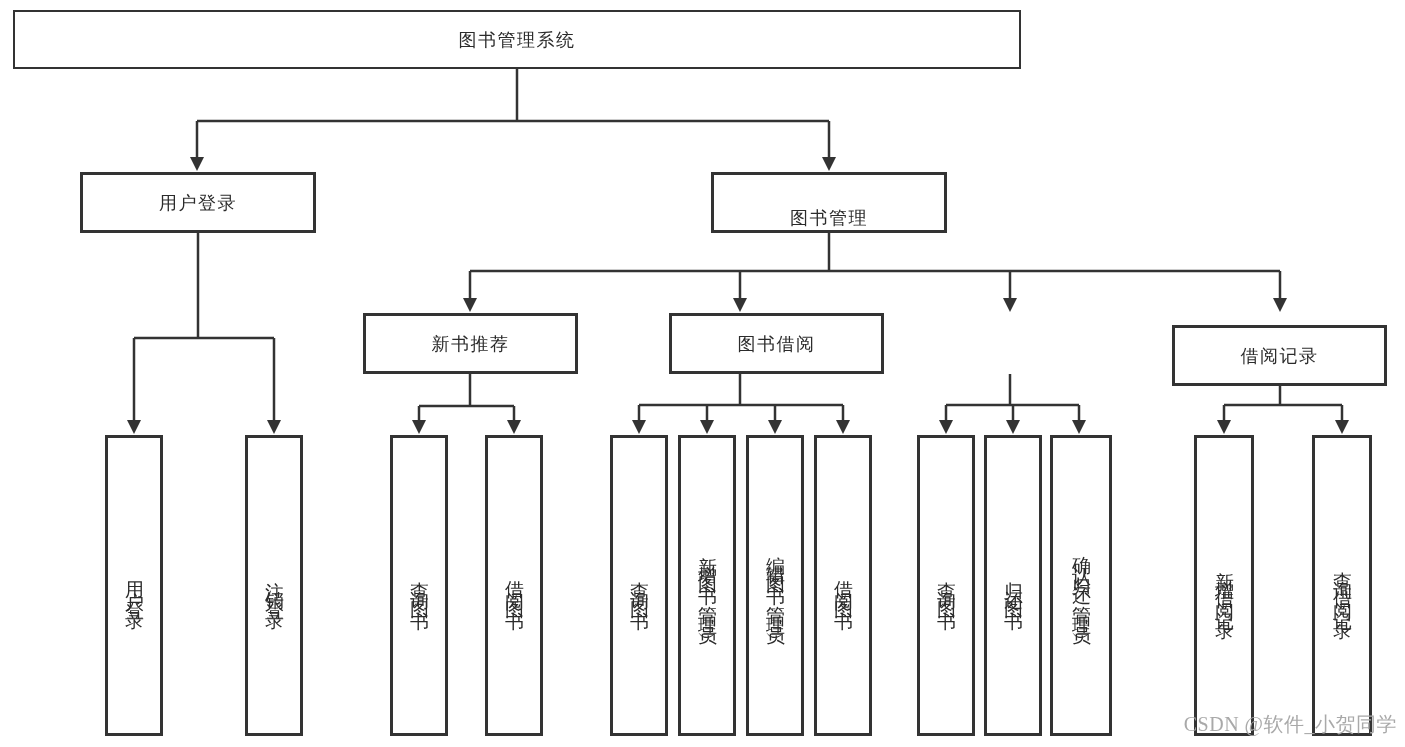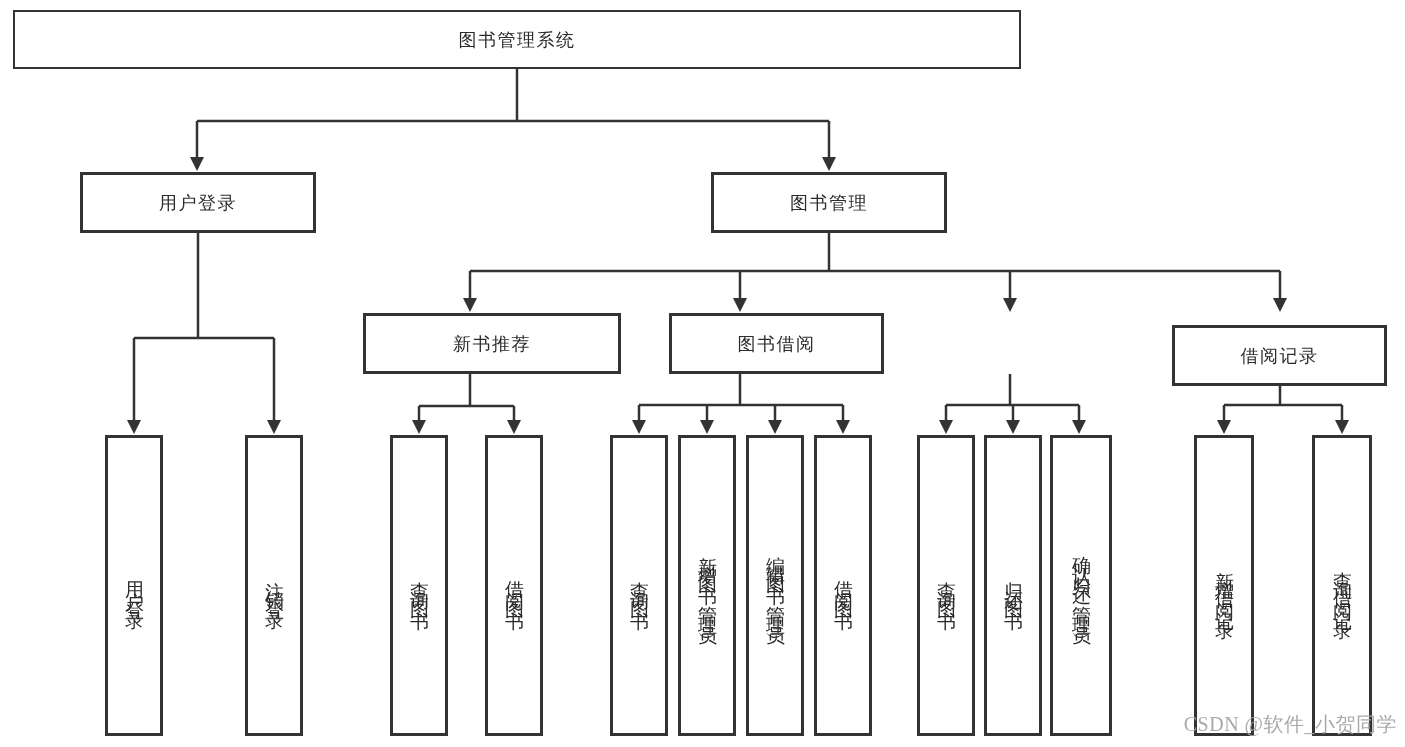--- a/index.html
+++ b/index.html
@@ -115,25 +115,25 @@
     </g>
   </svg>
 
   <div class="box root" style="left:13px; top:10px; width:1008px; height:59px;">
     <span class="hlabel">图书管理系统</span>
   </div>
 
   <div class="box" style="left:80px; top:172px; width:236px; height:61px;">
     <span class="hlabel">用户登录</span>
   </div>
-  <div class="box" style="left:711px; top:172px; width:236px; height:61px;">
+  <div class="box" style="left:711px; top:172px; width:236px; height:61px;align-items:flex-end;">
     <span class="hlabel">图书管理</span>
   </div>
 
-  <div class="box" style="left:363px; top:313px; width:258px; height:61px;">
+  <div class="box" style="left:363px; top:313px; width:215px; height:61px;">
     <span class="hlabel">新书推荐</span>
   </div>
   <div class="box" style="left:633px; top:313px; width:215px; height:61px;margin-left:36px;">
     <span class="hlabel">图书借阅</span>
   </div>
   <div class="box" style="left:1172px; top:325px; width:215px; height:61px;">
     <span class="hlabel">借阅记录</span>
   </div>
 
   <div class="box" style="left:105px; top:435px; width:58px; height:301px;">

